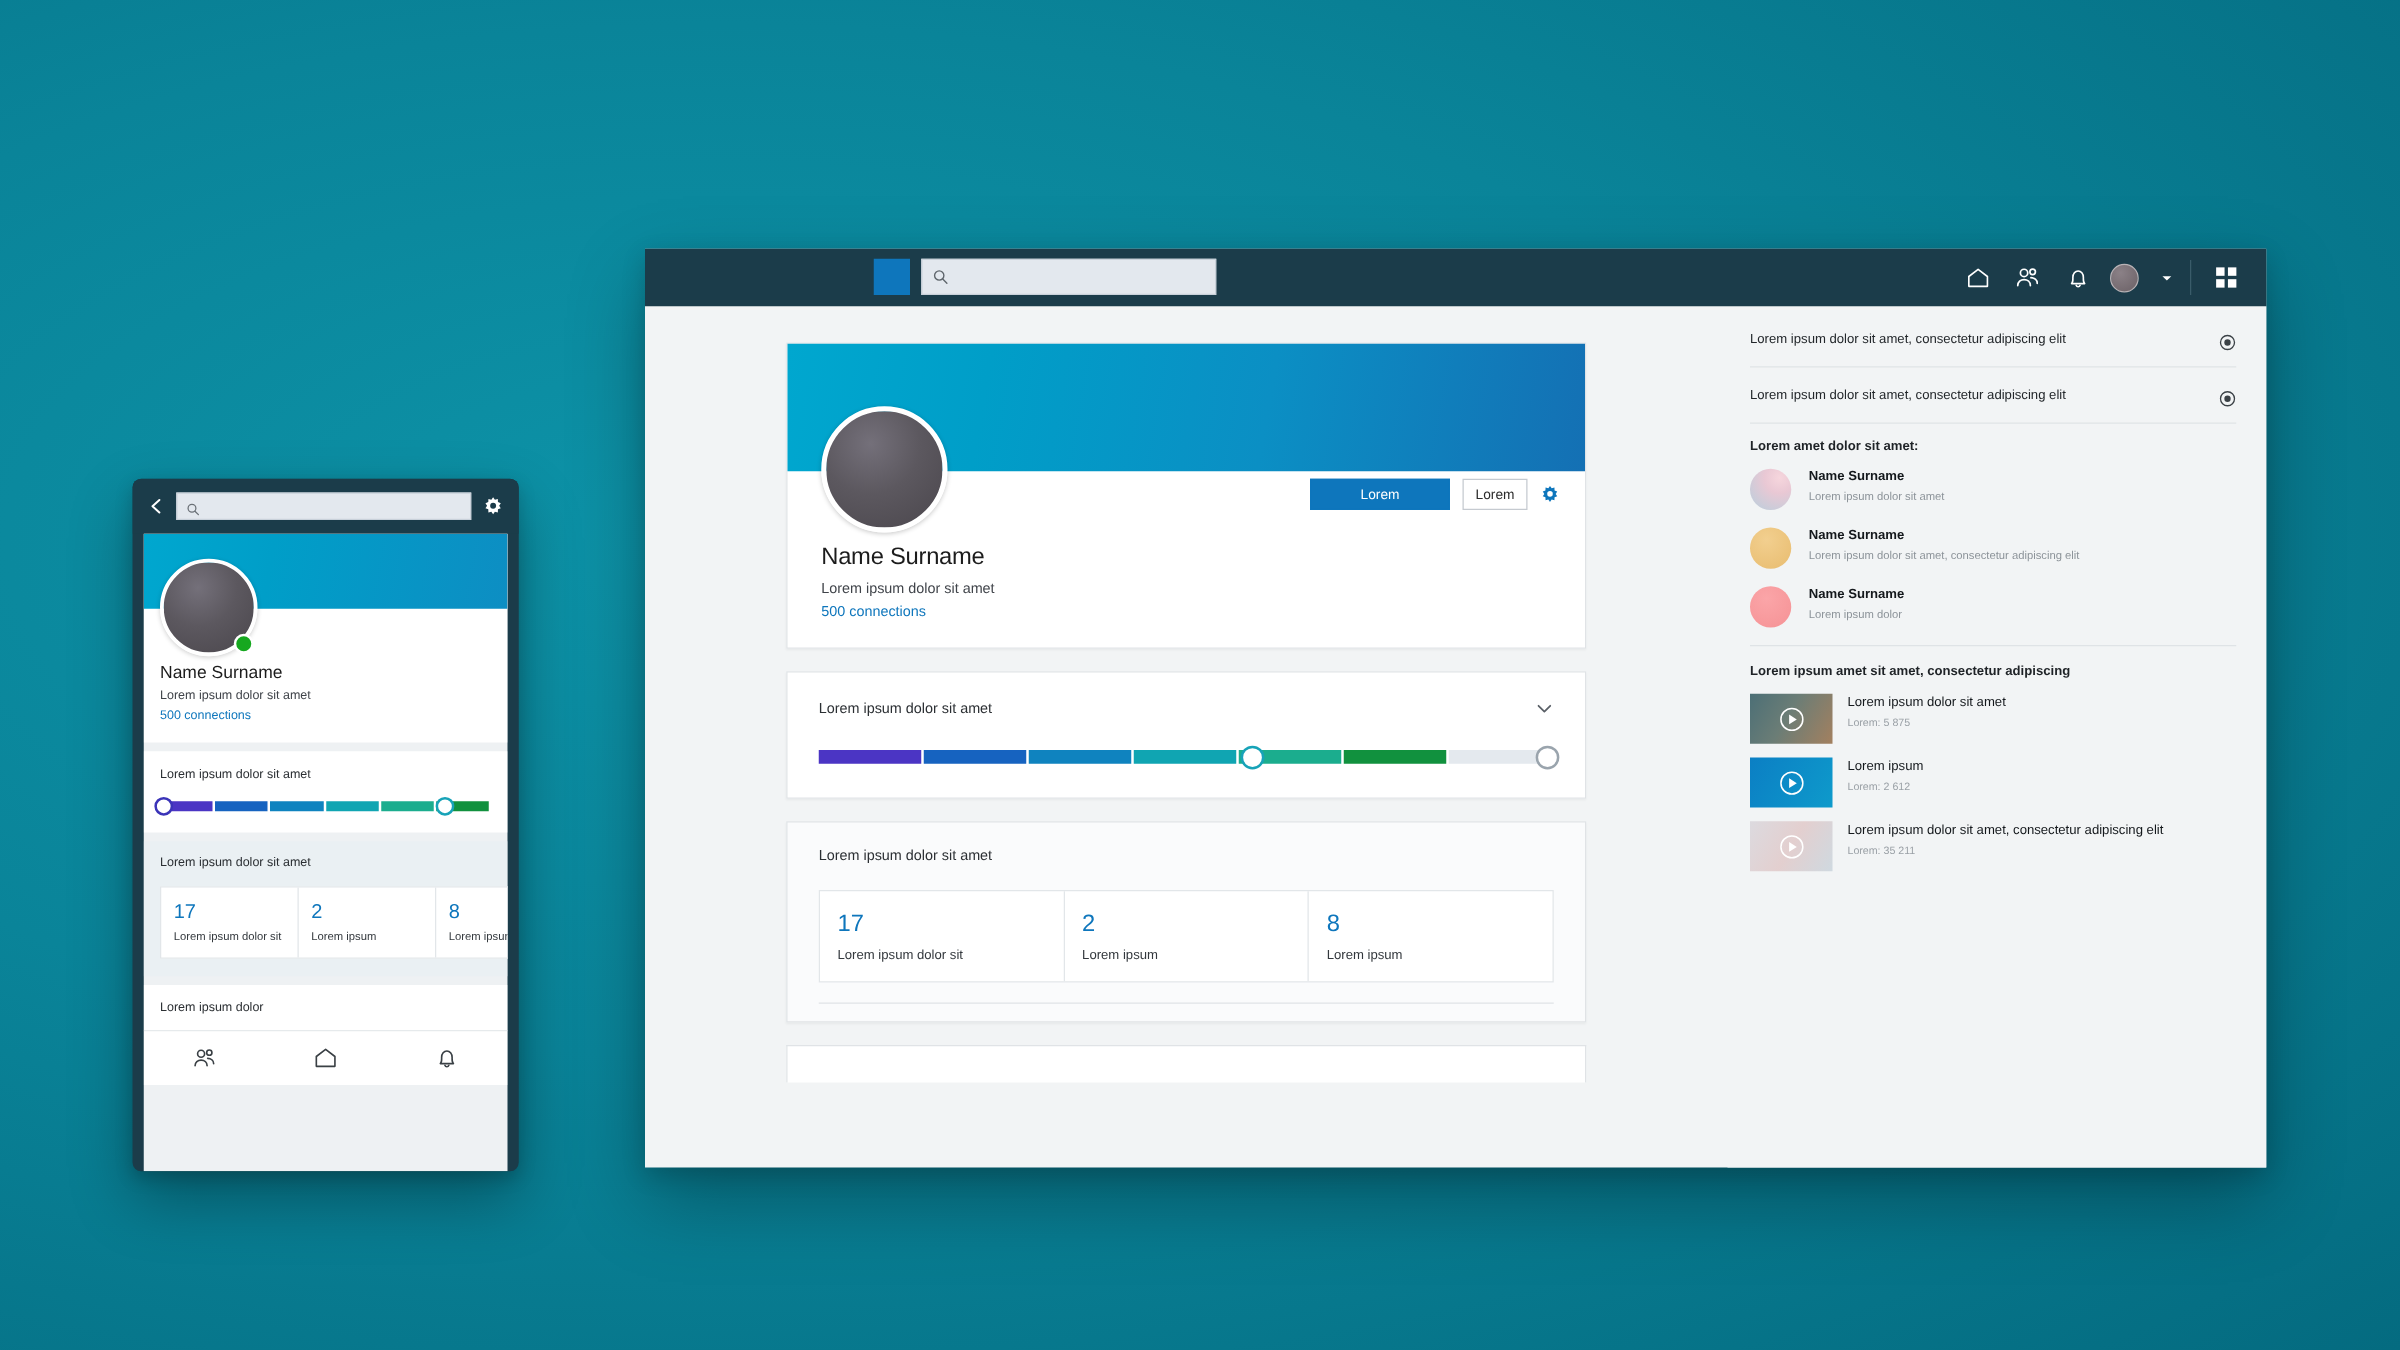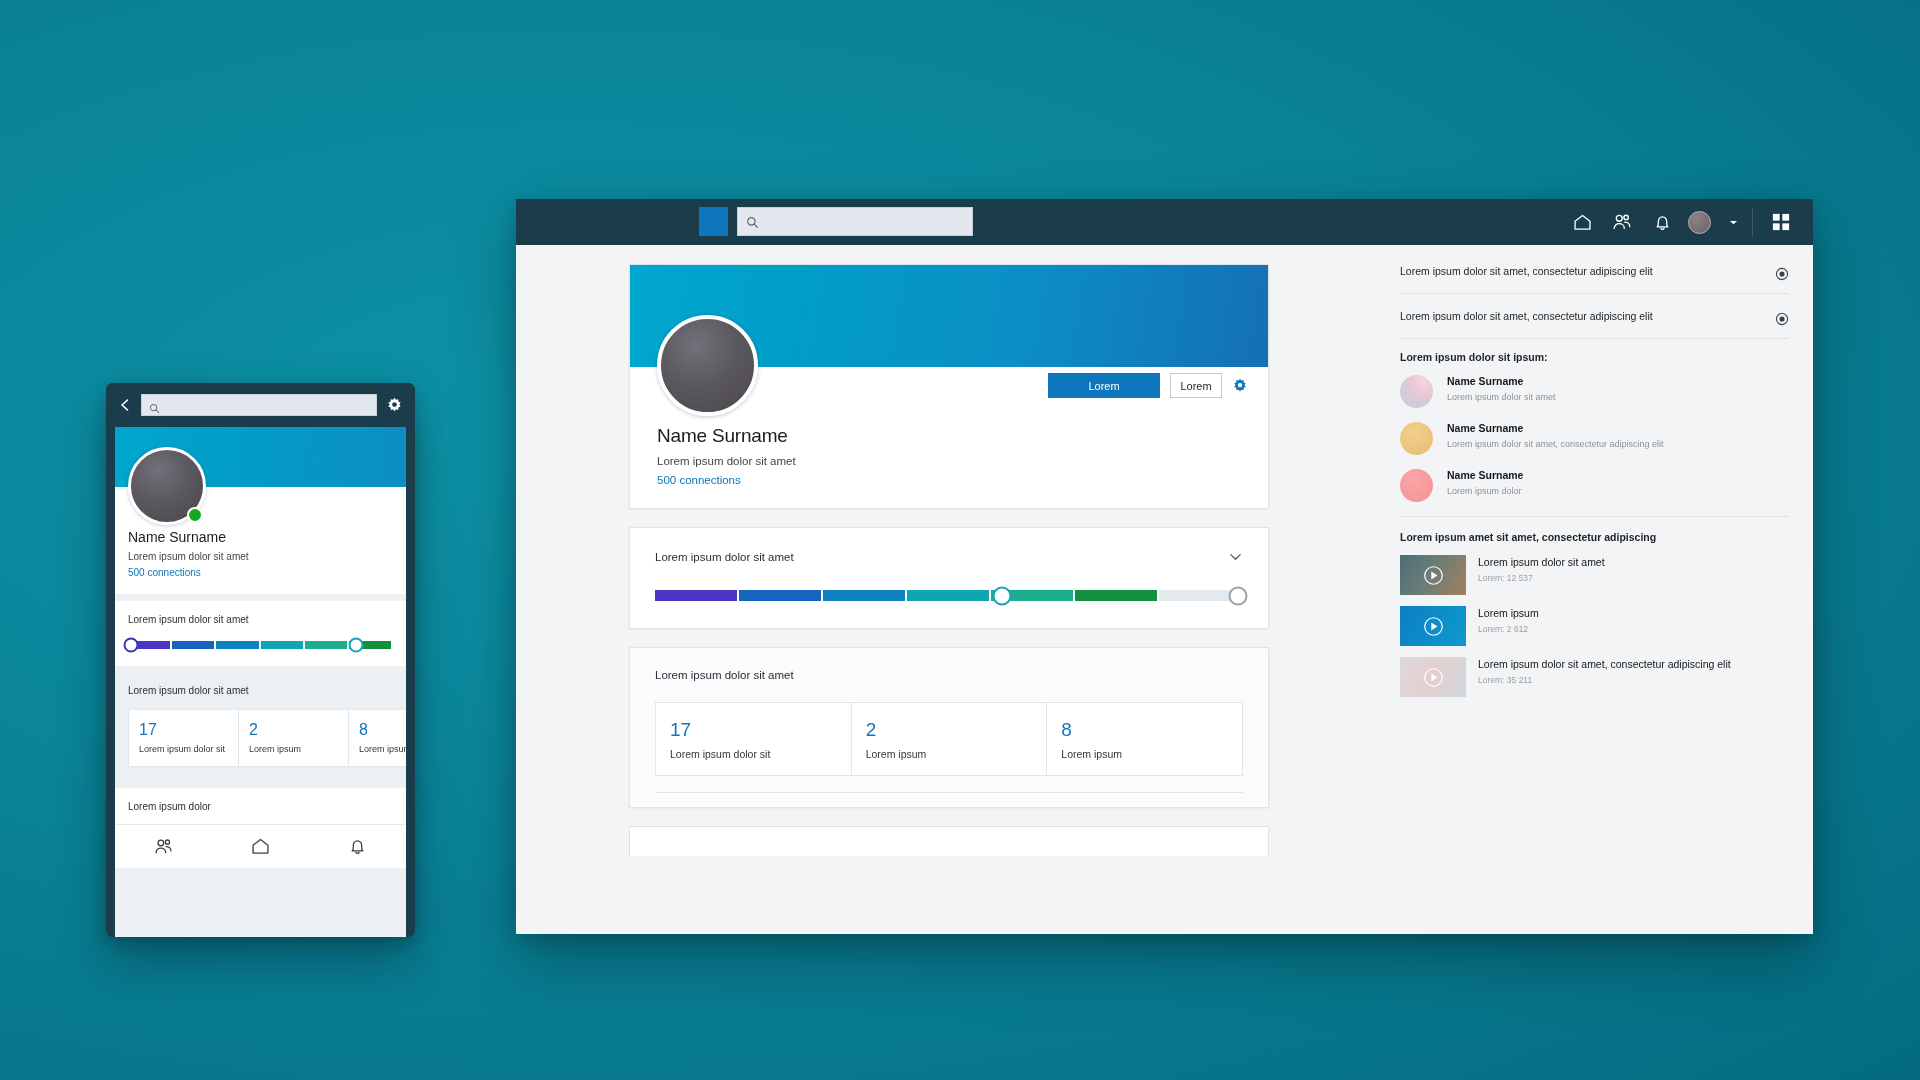--- a/index.html
+++ b/index.html
@@ -67,21 +67,21 @@
   .tb-divider {
     width: 1px; height: 28px; background: #3a5c6a; margin: 0 8px;
   }
 
   #desktop-body {
     display: flex;
     height: calc(100% - 46px);
   }
   #main-col {
     width: 866px;
-    padding: 19px 0 0 0;
+    padding: 29px 0 0 0;
     display: flex; flex-direction: column; align-items: center;
     gap: 18px;
     overflow: hidden;
   }
   .card {
     width: 640px;
     background: #ffffff;
     border: 1px solid #e0e3e6;
     box-shadow: 0 1px 2px rgba(0,0,0,0.05);
   }
@@ -541,21 +541,21 @@
         <div class="notif-row">
           <div class="notif-text">Lorem ipsum dolor sit amet, consectetur adipiscing elit</div>
           <span class="radio-ico">
             <svg viewBox="0 0 16 16" width="14" height="14">
                 <circle cx="8" cy="8" r="6.4" fill="none" stroke="#3b4146" stroke-width="1.2"></circle>
                 <circle cx="8" cy="8" r="2.9" fill="#3b4146"></circle>
               </svg>
           </span>
         </div>
 
-        <div class="sec-title">Lorem ipsum dolor sit ipsum:</div>
+        <div class="sec-title">Lorem amet dolor sit amet:</div>
 
         <div class="contact-row">
           <div class="contact-av c1"></div>
           <div>
             <div class="contact-name">Name Surname</div>
             <div class="contact-sub">Lorem ipsum dolor sit amet</div>
           </div>
         </div>
         <div class="contact-row">
           <div class="contact-av c2"></div>
@@ -580,21 +580,21 @@
           <div class="vid-thumb v1">
             <span class="play-ico">
               <svg viewBox="0 0 24 24" width="21" height="21">
                   <circle cx="12" cy="12" r="10" fill="none" stroke="#ffffff" stroke-width="1.4"></circle>
                   <path d="M9.5 7.5 L16.5 12 L9.5 16.5 Z" fill="#ffffff"></path>
                 </svg>
             </span>
           </div>
           <div>
             <div class="vid-title">Lorem ipsum dolor sit amet</div>
-            <div class="vid-meta">Lorem: 12 537</div>
+            <div class="vid-meta">Lorem: 5 875</div>
           </div>
         </div>
 
         <div class="vid-row">
           <div class="vid-thumb v2">
             <span class="play-ico">
               <svg viewBox="0 0 24 24" width="21" height="21">
                   <circle cx="12" cy="12" r="10" fill="none" stroke="#ffffff" stroke-width="1.4"></circle>
                   <path d="M9.5 7.5 L16.5 12 L9.5 16.5 Z" fill="#ffffff"></path>
                 </svg>

